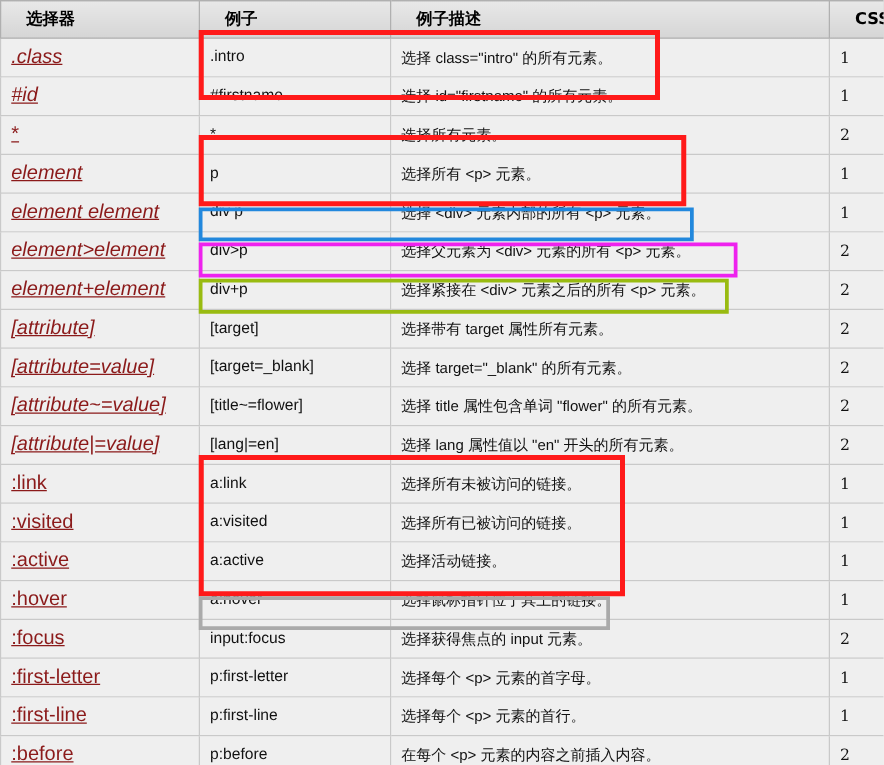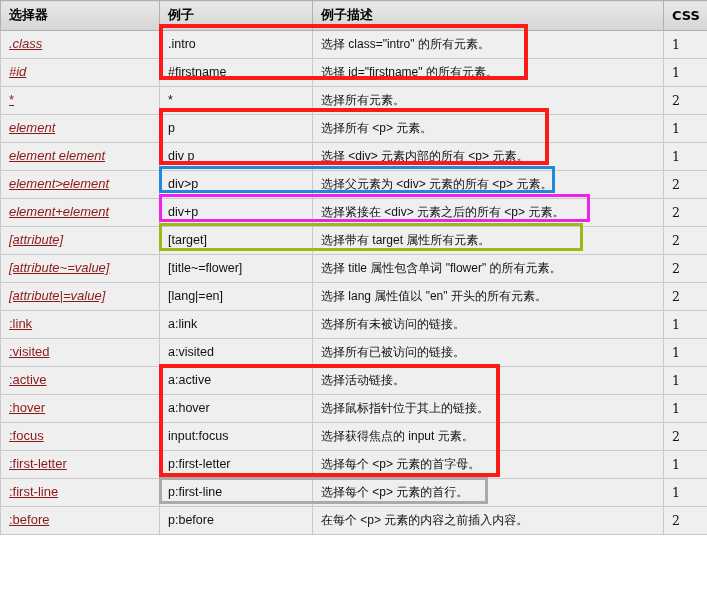--- a/index.html
+++ b/index.html
@@ -28,21 +28,21 @@
   table.ref col.c-css  { width: 44px; }
 
   table.ref th {
     background: #dcdcdc;
     background-image: linear-gradient(to bottom, #e8e8e8 0%, #d5d5d5 100%);
     border: 1px solid #b0b0b0;
     border-left: none;
     text-align: left;
     font-weight: bold;
     font-size: 13px;
-    padding: 5px 8px 6px 8px;
+    padding: 5px 8px 6px 20px;
     height: 24px;
     color: #000;
     font-family: "DejaVu Sans", "Liberation Sans", sans-serif;
     white-space: nowrap;
   }
   table.ref th:first-child { border-left: 1px solid #b0b0b0; }
 
   table.ref td {
     background: #efefef;
     border: 1px solid #c9c9c9;
@@ -53,21 +53,21 @@
     line-height: 1.25;
     white-space: nowrap;
     overflow: hidden;
   }
   table.ref td:first-child { border-left: 1px solid #c9c9c9; }
 
   .sel-link {
     color: #8b1a1a;
     text-decoration: underline;
     font-style: italic;
-    font-size: 13px;
+    font-size: 16px;
     cursor: pointer;
   }
   .sel-link.plain { font-style: normal; }
 
   td.ex   { font-size: 12.5px; color: #111; margin-top: 46px; }
   td.desc { font-size: 12px; color: #111; }
   td.cssv { font-size: 12.5px; color: #111; text-align: left; padding-left: 9px;
             font-family: "DejaVu Serif", "Liberation Serif", serif; }
 
   
@@ -141,20 +141,26 @@
           <td class="desc">选择紧接在 &lt;div&gt; 元素之后的所有 &lt;p&gt; 元素。</td>
           <td class="cssv">2</td>
         </tr>
         <tr>
           <td><span class="sel-link">[attribute]</span></td>
           <td class="ex">[target]</td>
           <td class="desc">选择带有 target 属性所有元素。</td>
           <td class="cssv">2</td>
         </tr>
         <tr>
+          <td><span class="sel-link">[attribute=value]</span></td>
+          <td class="ex">[target=_blank]</td>
+          <td class="desc">选择 target="_blank" 的所有元素。</td>
+          <td class="cssv">2</td>
+        </tr>
+        <tr>
           <td><span class="sel-link">[attribute~=value]</span></td>
           <td class="ex">[title~=flower]</td>
           <td class="desc">选择 title 属性包含单词 "flower" 的所有元素。</td>
           <td class="cssv">2</td>
         </tr>
         <tr>
           <td><span class="sel-link">[attribute|=value]</span></td>
           <td class="ex">[lang|=en]</td>
           <td class="desc">选择 lang 属性值以 "en" 开头的所有元素。</td>
           <td class="cssv">2</td>

